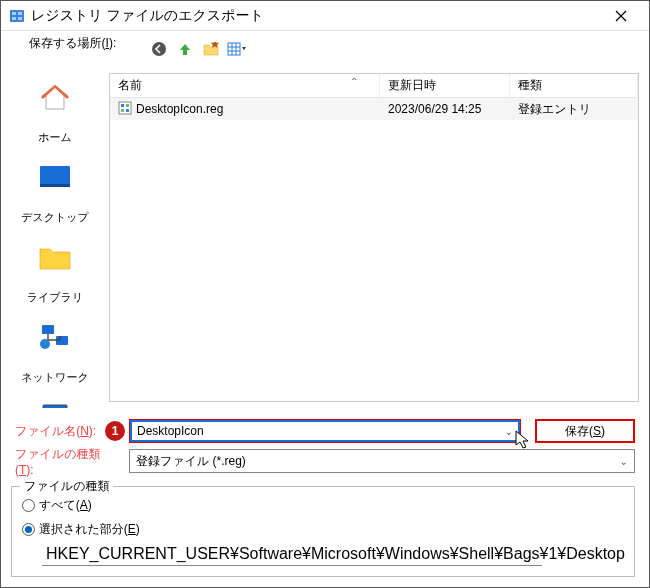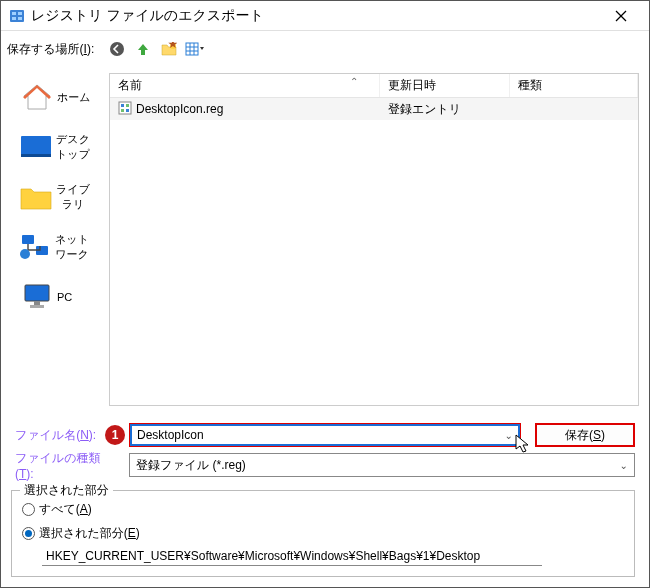--- a/index.html
+++ b/index.html
@@ -2,61 +2,61 @@
 <html><head>
 <meta charset="utf-8">
 <style>
 * { box-sizing: border-box; margin: 0; padding: 0; font-family: "Yu Gothic UI", "Meiryo", sans-serif; font-size: 12px; }
 body { background: #fff; }
 .window { width: 650px; height: 588px; border: 1px solid #555; background: #fff; display: flex; flex-direction: column; }
 .titlebar { height: 30px; display: flex; align-items: center; padding: 0 8px; border-bottom: 1px solid #e0e0e0; }
 .title-icon { width: 16px; height: 16px; margin-right: 6px; }
 .title-text { flex: 1; font-size: 14px; color: #000; }
 .close-btn { width: 40px; height: 28px; display: flex; align-items: center; justify-content: center; cursor: pointer; }
-.toolbar { height: 36px; display: flex; align-items: center; padding: 4px 6px; gap: 2px; }
+.toolbar { height: 36px; display: flex; padding: 4px 28px; gap: 22px; }
 .toolbar-label { color: #000; }
 .underline { text-decoration: underline; }
 .location-combo { flex: 1; max-width: 300px; height: 24px; border: 1px solid #888; display: flex; align-items: center; padding: 0 4px; gap: 4px; background: #fff; }
 .combo-arrow { margin-left: auto; color: #555; font-size: 10px; }
 .tb-icons { display: flex; gap: 4px; margin-left: 10px; align-items: center; }
 .tb-icon { width: 22px; height: 22px; display: flex; align-items: center; justify-content: center; cursor: pointer; border-radius: 2px; }
 .main { flex: 1; display: flex; overflow: hidden; }
 .places { width: 108px; display: flex; flex-direction: column; align-items: center; padding-top: 8px; gap: 6px; }
-.place { width: 80px; display: flex; align-items: center; gap: 2px; padding: 4px; cursor: pointer; }
+.place { width: 80px; display: flex; flex-direction: column; align-items: center; gap: 15px; padding: 4px; cursor: pointer; }
 .place-icon { width: 36px; height: 36px; display: flex; align-items: center; justify-content: center; }
 .place-label { font-size: 11px; color: #000; text-align: center; }
 .filelist { flex: 1; margin: 6px 10px 6px 0; border: 1px solid #ccc; background: #fff; display: flex; flex-direction: column; }
 .fl-header { height: 24px; display: flex; align-items: center; border-bottom: 1px solid #e5e5e5; background: #fff; font-size: 12px; color: #000; position: relative; }
 .fl-col { padding: 0 8px; border-right: 1px solid #f0f0f0; height: 100%; display: flex; align-items: center; }
 .col-name { width: 270px; }
 .col-date { width: 130px; }
 .col-type { flex: 1; }
 .sort-ind { position: absolute; left: 240px; top: 2px; font-size: 10px; color: #666; }
 .fl-body { flex: 1; overflow: auto; }
 .fl-row { height: 22px; display: flex; align-items: center; background: #f5f5f5; }
 .fl-cell { padding: 0 8px; display: flex; align-items: center; gap: 4px; font-size: 12px; }
 .cell-name { width: 270px; }
 .cell-date { width: 130px; }
 .cell-type { flex: 1; }
 .bottom { padding: 8px 14px 4px 14px; }
 .form-row { display: flex; align-items: center; height: 30px; gap: 8px; }
-.form-label { width: 94px; text-align: left; color: #8b5cf6; }
+.form-label { width: 94px; text-align: left; color: #ef4444; }
 .combo-input { flex: 1; height: 24px; border: 1px solid #888; display: flex; align-items: center; padding: 0 6px; background: #fff; position: relative; gap: 42px; }
 .combo-input input { border: none; outline: none; width: 100%; font-size: 12px; background: transparent; }
 .combo-droparrow { font-size: 10px; color: #555; }
 .btn { width: 100px; height: 24px; border: 1px solid #888; background: #fdfdfd; display: flex; align-items: center; justify-content: center; cursor: pointer; margin-left: 6px; }
 .hl-red { border: 2px solid #d00 !important; }
 .hl-blue { outline: 2px solid #1a6dd6; outline-offset: -3px; }
 .badge { position: absolute; width: 20px; height: 20px; border-radius: 50%; background: #c21818; color: #fff; display: flex; align-items: center; justify-content: center; font-weight: bold; font-size: 12px; z-index: 10; }
 .fieldset { border: 1px solid #bbb; margin: 6px 14px 10px 10px; padding: 8px 10px 10px 10px; position: relative; }
 .fieldset-legend { position: absolute; top: -9px; left: 8px; background: #fff; padding: 0 4px; font-size: 12px; }
 .radio-row { display: flex; align-items: center; gap: 4px; height: 20px; margin-bottom: 4px; }
 .radio { width: 13px; height: 13px; border: 1px solid #555; border-radius: 50%; display: flex; align-items: center; justify-content: center; }
 .radio.sel::after { content: ""; width: 7px; height: 7px; background: #0067c0; border-radius: 50%; }
-.path-box { margin-left: 20px; margin-top: 2px; border-bottom: 1px solid #888; padding: 2px 4px; width: 500px; font-size: 12px; }
+.path-box { margin-left: 20px; margin-top: 2px; border-bottom: 1px solid #888; padding: 2px 4px; width: 500px; font-size: 16px; }
 .cursor-img { position: absolute; width: 16px; height: 20px; z-index: 11; pointer-events: none; }
 .reg-icon svg { width: 14px; height: 14px; }
 </style>
 </head>
 <body>
 
 <div class="window">
 
   <div class="titlebar">
     <span class="title-icon">
@@ -179,20 +179,21 @@
               <svg viewBox="0 0 14 14">
                   <rect x="1" y="1" width="12" height="12" fill="#fff" stroke="#888"></rect>
                   <rect x="3" y="3" width="3" height="3" fill="#3b82d6"></rect>
                   <rect x="8" y="3" width="3" height="3" fill="#6fbf6f"></rect>
                   <rect x="3" y="8" width="3" height="3" fill="#6fbf6f"></rect>
                   <rect x="8" y="8" width="3" height="3" fill="#3b82d6"></rect>
                 </svg>
             </span>
             <span>DesktopIcon.reg</span>
           </div>
+          <div class="fl-cell cell-date">2023/06/29  14:25</div>
           <div class="fl-cell cell-type">登録エントリ</div>
         </div>
       </div>
     </div>
   </div>
 
   <div class="bottom" style="position:relative;">
     <div class="form-row">
       <span class="form-label">
         <span>ファイル名(</span><span class="underline">N</span><span>):</span>
@@ -219,21 +220,21 @@
         <span class="combo-droparrow" style="margin-left:auto;">⌄</span>
       </div>
 
       <svg class="cursor-img" style="left:500px; top:-16px;" viewBox="0 0 16 20">
           <path d="M1 1 L1 15 L5 12 L8 18 L11 17 L8 11 L13 11 Z" fill="#fff" stroke="#000" stroke-width="1"></path>
         </svg>
     </div>
   </div>
 
   <div class="fieldset">
-    <div class="fieldset-legend">選択された部分</div>
+    <div class="fieldset-legend">ファイルの種類</div>
     <div class="radio-row">
       <span class="radio"></span>
       <span><span>すべて(</span><span class="underline">A</span><span>)</span></span>
     </div>
     <div class="radio-row">
       <span class="radio sel"></span>
       <span><span>選択された部分(</span><span class="underline">E</span><span>)</span></span>
     </div>
     <div class="path-box">HKEY_CURRENT_USER¥Software¥Microsoft¥Windows¥Shell¥Bags¥1¥Desktop</div>
   </div>

